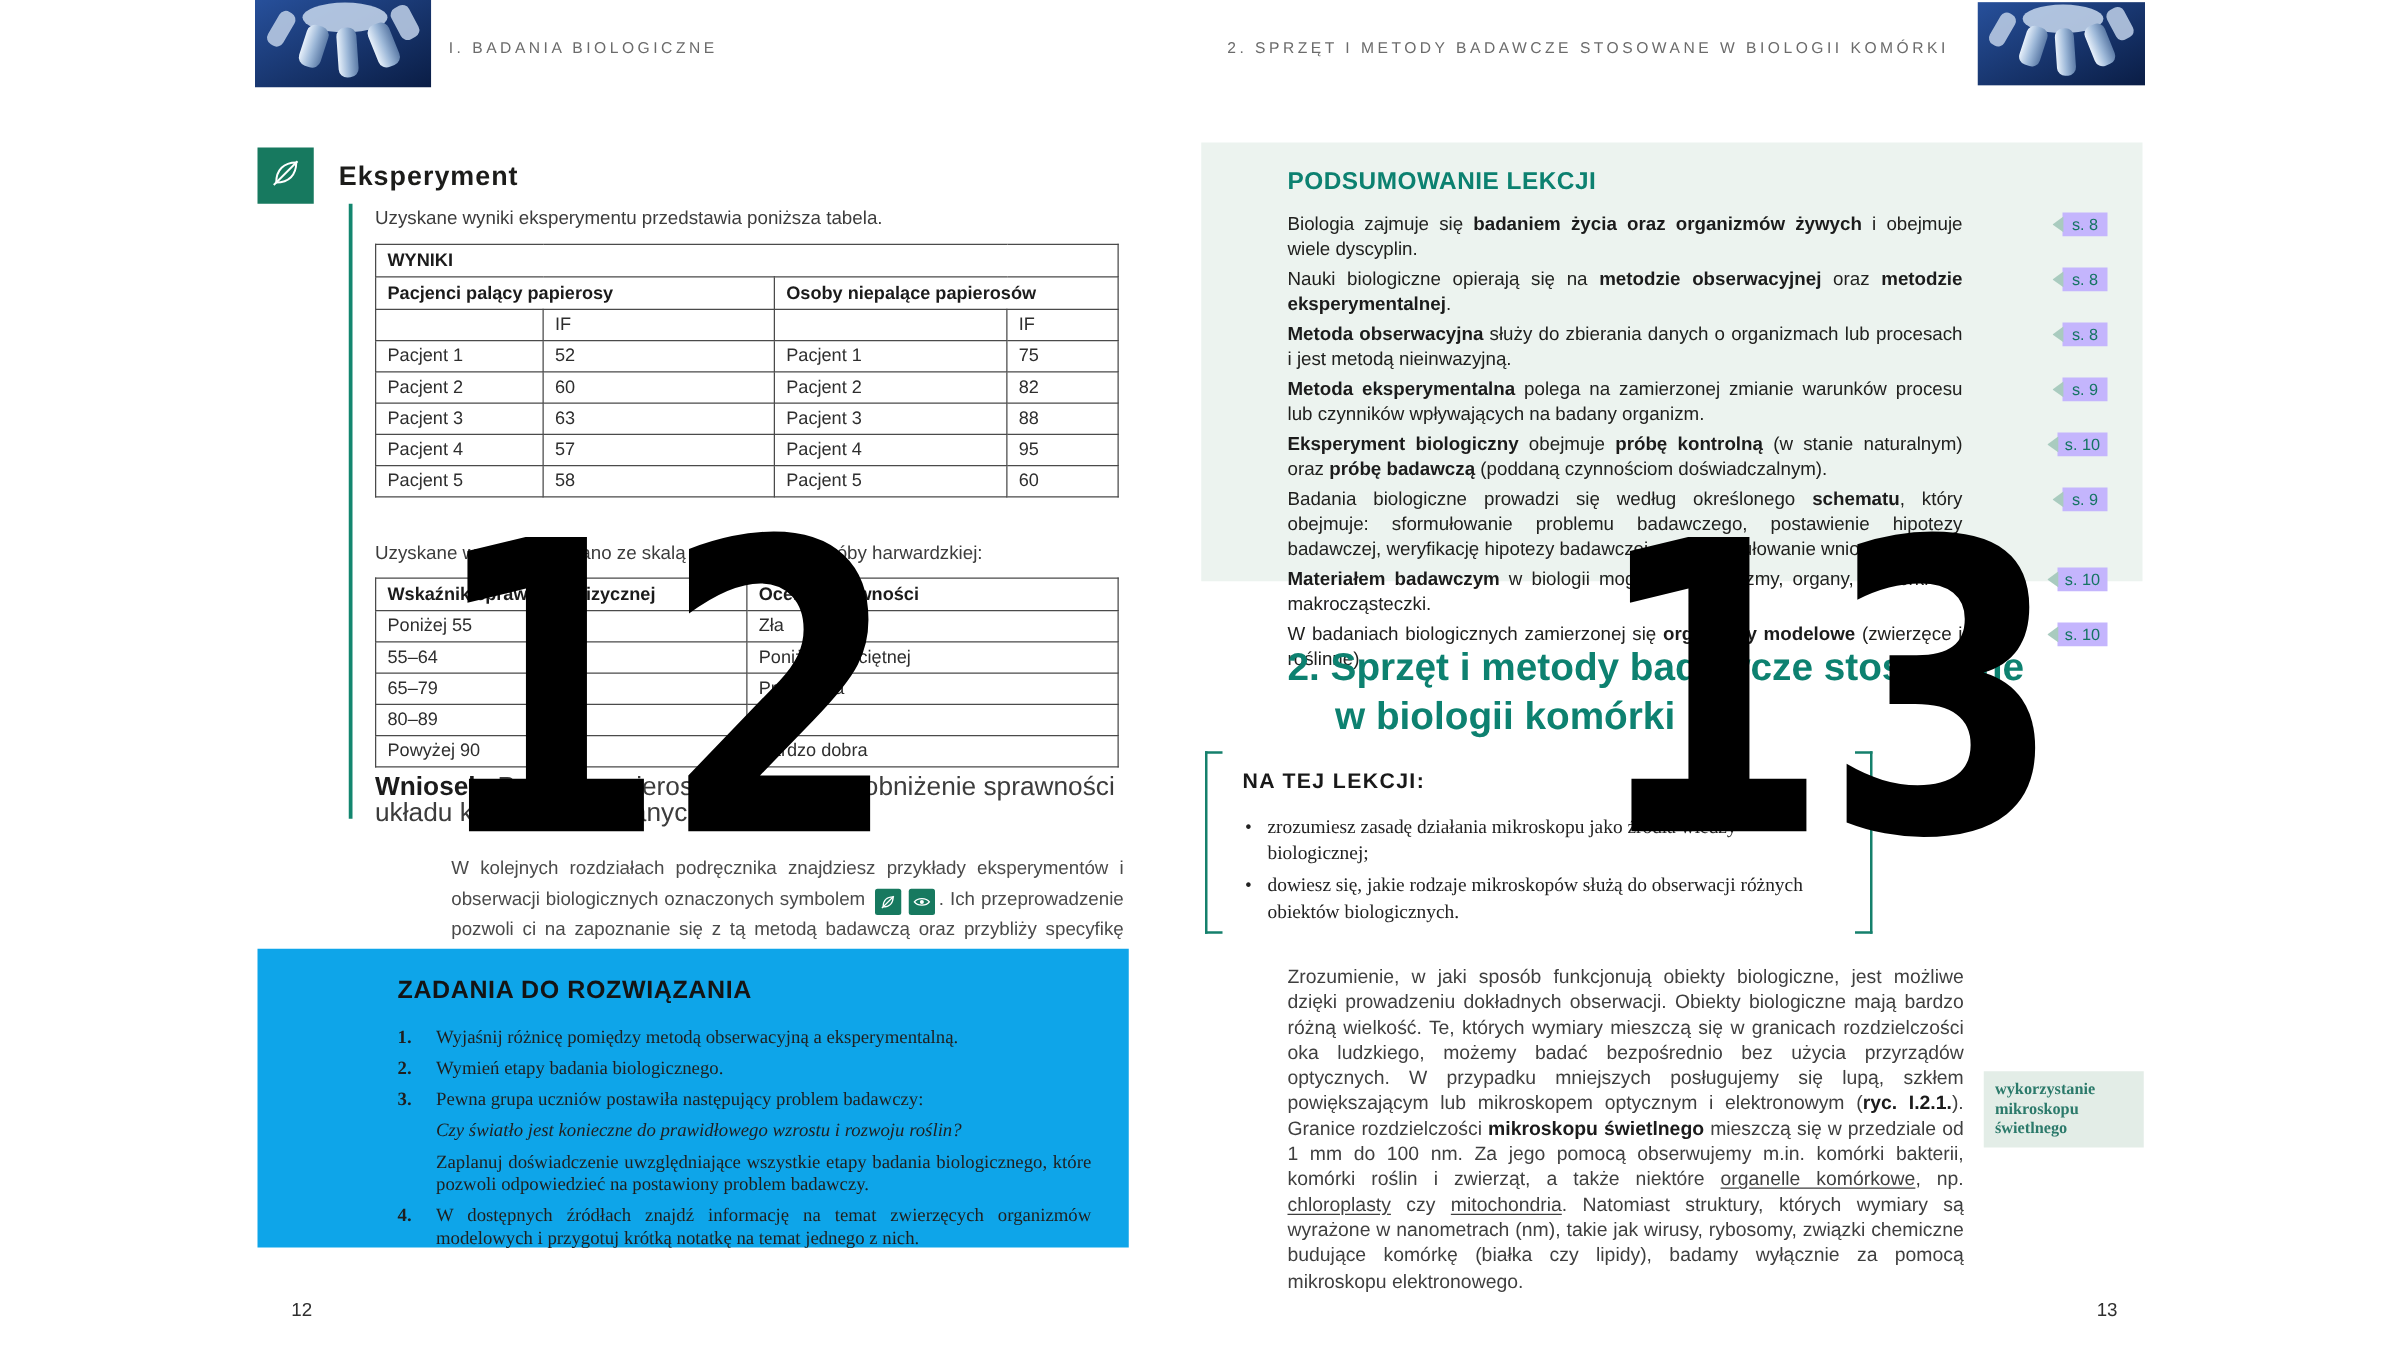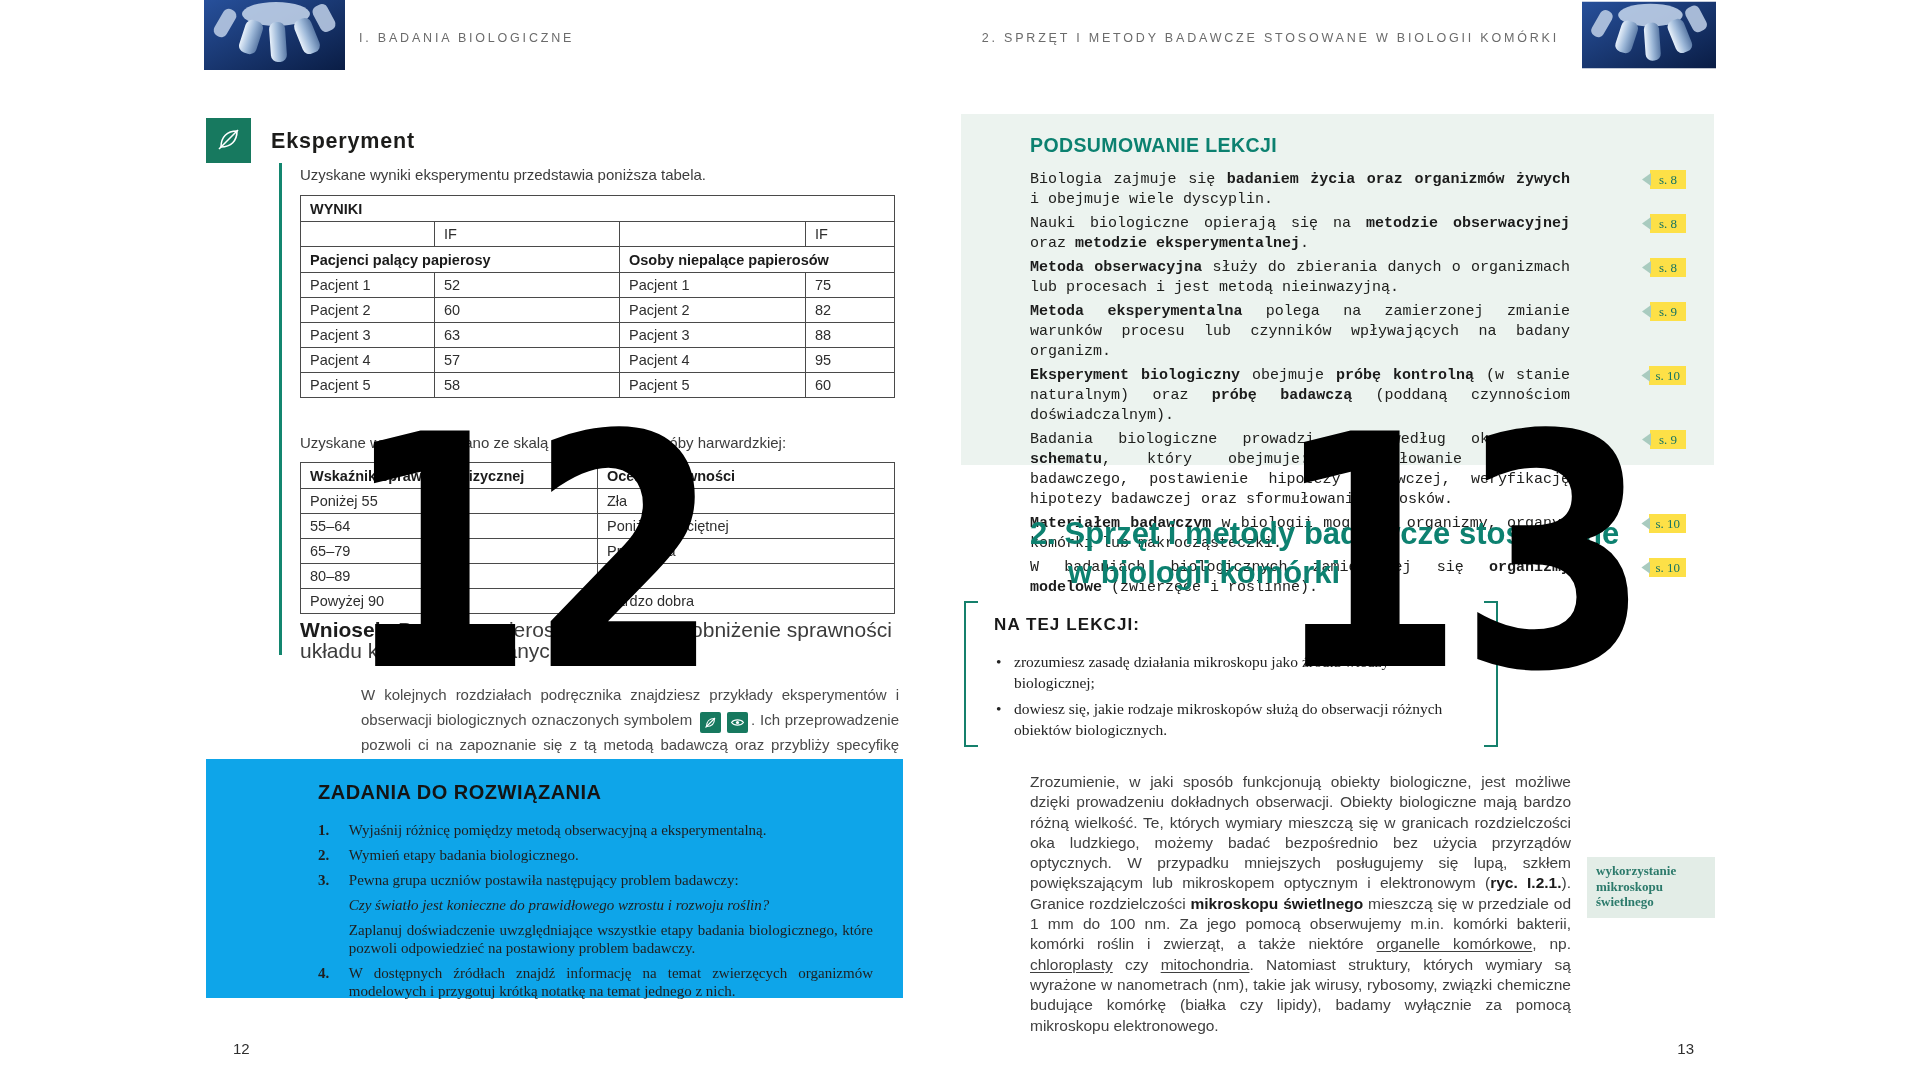--- a/index.html
+++ b/index.html
@@ -39,23 +39,23 @@
   .task-lines { width:578px; }
   .task-line { font-size:15px; line-height:18px; margin-bottom:7px; text-align:justify; }
   .task-line .i { font-style:italic; }
 
   .pagenum { position:absolute; top:1040px; font-size:15px; color:#2f2f2f; }
 
   
   .summary-box { position:absolute; left:961px; top:114px; width:753px; height:351px; background:#ecf3ef; padding:20px 28px 0 69px; }
   .summary-title { font-size:19.5px; font-weight:700; letter-spacing:0.4px; color:#0c8170; margin-bottom:13px; }
   .sum-item { display:flex; align-items:flex-start; margin-bottom:4px; }
-  .sum-text { width:540px; font-family:Liberation Mono, monospace; font-size:15px; line-height:20px; color:#20201e; text-align:justify; }
-  .badge { position:relative; margin-left:auto; min-width:36px; height:19px; background:#fde047; color:#157463;
-           font-family:Liberation Serif, serif; font-size:13px; line-height:19px; text-align:center; padding:0 6px; }
+  .sum-text { width:540px; font-family:Liberation Sans, sans-serif; font-size:15px; line-height:20px; color:#20201e; text-align:justify; }
+  .badge { position:relative; margin-left:auto; min-width:36px; height:19px; background:#c4b5fd; color:#157463;
+           font-family:Liberation Sans, sans-serif; font-size:13px; line-height:19px; text-align:center; padding:0 6px; }
   .badge::before { content:""; position:absolute; left:-8px; top:3px; width:9px; height:13px; background:#a9cbbf;
                    clip-path:polygon(100% 0, 100% 100%, 0 50%); }
 
   .lesson-h { position:absolute; left:1030px; top:514px; font-size:31px; font-weight:700; color:#0d8170; line-height:39px; }
   .lesson-h .ln2 { padding-left:38px; }
 
   .lesson-box { position:absolute; left:964px; top:601px; width:534px; height:146px; padding:14px 30px 0 30px; }
   .brk { position:absolute; top:0; bottom:0; width:14px; border-top:2.5px solid #15806c; border-bottom:2.5px solid #15806c; }
   .brk-l { left:0; border-left:2.5px solid #15806c; }
   .brk-r { right:0; border-right:2.5px solid #15806c; }
@@ -132,28 +132,28 @@
         <col style="width:134px">
         <col style="width:185px">
         <col style="width:186px">
         <col style="width:89px">
       </colgroup>
     <tbody>
         <tr>
           <td colspan="4" class="t-title">WYNIKI</td>
         </tr>
     <tr>
+      <td colspan="2" class="t-group">Pacjenci palący papierosy</td>
+      <td colspan="2" class="t-group">Osoby niepalące papierosów</td>
+    </tr>
+    <tr>
       <td></td>
       <td>IF</td>
       <td></td>
       <td>IF</td>
-    </tr>
-    <tr>
-      <td colspan="2" class="t-group">Pacjenci palący papierosy</td>
-      <td colspan="2" class="t-group">Osoby niepalące papierosów</td>
     </tr>
     </tbody>
       <tbody>
         <tr>
           <td>Pacjent 1</td>
           <td>52</td>
           <td>Pacjent 1</td>
           <td>75</td>
         </tr>
         <tr>

